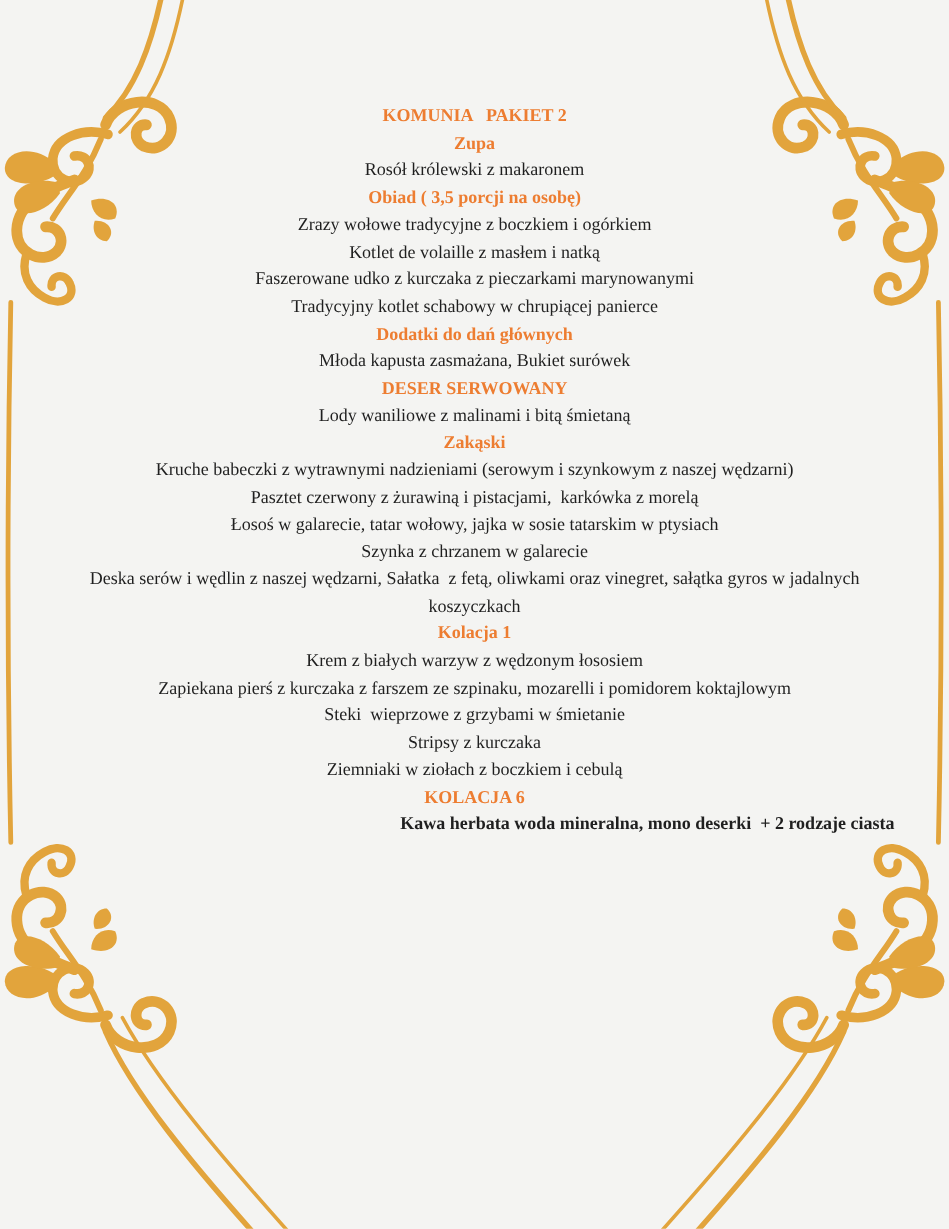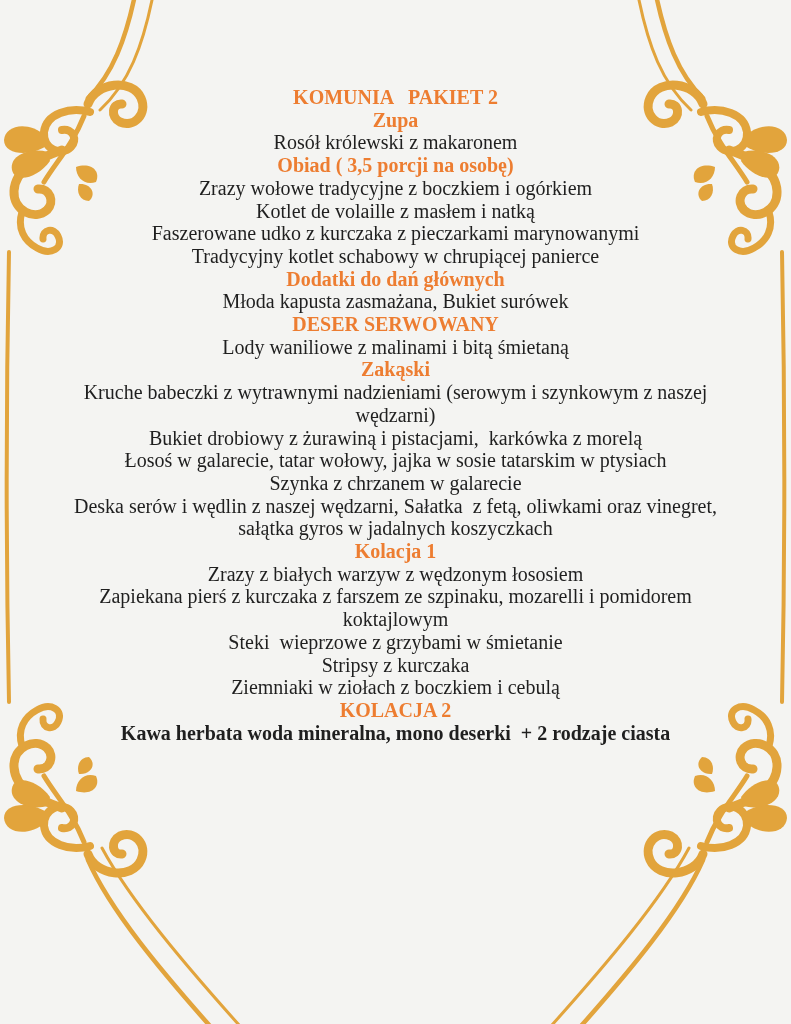--- a/index.html
+++ b/index.html
@@ -21,31 +21,32 @@
   .g-fill{fill:var(--gold);stroke:none;}
   .menu{
     position:relative;
     max-width:700px;
     margin:0 auto;
     padding-top:86px;
     text-align:center;
   }
   .menu p{
     margin:0;
-    font-size:20px;
+    font-size:15px;
     line-height:22.7px;
     color:var(--ink);
     white-space:pre-wrap;
   }
   .menu p.heading{
     color:var(--heading);
     font-weight:bold;
   }
   .menu p.item-bold{
     font-weight:bold;
+    text-align:right;
   }
 </style>
 </head>
 <body>
 
 <div class="page">
 
   <svg class="frame" viewBox="0 0 791 1024" xmlns="http://www.w3.org/2000/svg" aria-hidden="true">
     <defs>
 
@@ -91,27 +92,27 @@
       <p class="item">Zrazy wołowe tradycyjne z boczkiem i ogórkiem</p>
       <p class="item">Kotlet de volaille z masłem i natką</p>
       <p class="item">Faszerowane udko z kurczaka z pieczarkami marynowanymi</p>
       <p class="item">Tradycyjny kotlet schabowy w chrupiącej panierce</p>
       <p class="heading">Dodatki do dań głównych</p>
       <p class="item">Młoda kapusta zasmażana, Bukiet surówek</p>
       <p class="heading">DESER SERWOWANY</p>
       <p class="item">Lody waniliowe z malinami i bitą śmietaną</p>
       <p class="heading">Zakąski</p>
       <p class="item">Kruche babeczki z wytrawnymi nadzieniami (serowym i szynkowym z naszej wędzarni)</p>
-      <p class="item">Bukiet drobiowy z żurawiną i pistacjami,  karkówka z morelą</p>
+      <p class="item">Pasztet czerwony z żurawiną i pistacjami,  karkówka z morelą</p>
       <p class="item">Łosoś w galarecie, tatar wołowy, jajka w sosie tatarskim w ptysiach</p>
       <p class="item">Szynka z chrzanem w galarecie</p>
       <p class="item">Deska serów i wędlin z naszej wędzarni, Sałatka  z fetą, oliwkami oraz vinegret, sałątka gyros w jadalnych koszyczkach</p>
       <p class="heading">Kolacja 1</p>
-      <p class="item">Zrazy z białych warzyw z wędzonym łososiem</p>
+      <p class="item">Krem z białych warzyw z wędzonym łososiem</p>
       <p class="item">Zapiekana pierś z kurczaka z farszem ze szpinaku, mozarelli i pomidorem koktajlowym</p>
       <p class="item">Steki  wieprzowe z grzybami w śmietanie</p>
       <p class="item">Stripsy z kurczaka</p>
       <p class="item">Ziemniaki w ziołach z boczkiem i cebulą</p>
-      <p class="heading">KOLACJA 2</p>
+      <p class="heading">KOLACJA 6</p>
       <p class="item-bold">Kawa herbata woda mineralna, mono deserki  + 2 rodzaje ciasta</p>
     </div>
 
 </div>
 
 </body></html>

